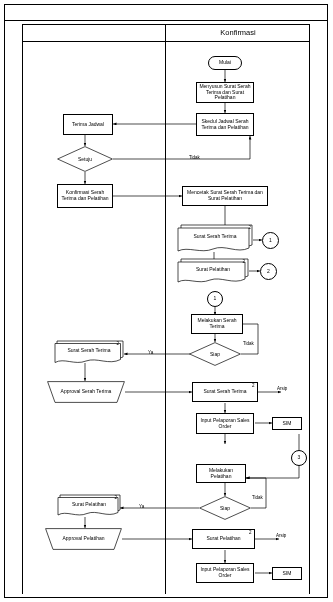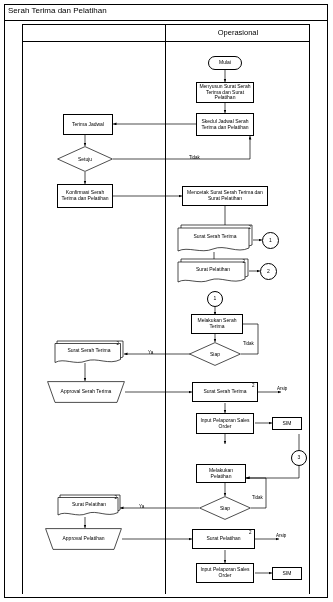--- a/index.html
+++ b/index.html
@@ -37,28 +37,27 @@
   .para .plbl{position:absolute;left:0;width:100%;text-align:center;font-size:5px;color:#000;top:50%;transform:translateY(-50%);line-height:1.15;}
 
   .lines{position:absolute;left:0;top:0;width:333px;height:602px;pointer-events:none;}
   .lbl{position:absolute;font-size:4.5px;color:#000;white-space:nowrap;}
 </style>
 </head>
 <body>
 
 <div id="page">
 
-  <div class="title">Serah Terima dan Pelatihan</div>
   <div class="title-rule"></div>
   <div class="frame"></div>
 
   <div class="lane-box" style="left:22px;top:24px;width:288px;height:570px;border-left:1px solid #000;border-top:1px solid #000;border-right:1px solid #000;border-bottom:none;"></div>
   <div class="lane-rule" style="left:22px;top:41px;width:288px;"></div>
   <div class="lane-div" style="left:165px;top:24px;height:570px;"></div>
-  <div class="lane-hdr" style="left:166px;top:28px;width:144px;">Operasional</div>
+  <div class="lane-hdr" style="left:166px;top:28px;width:144px;">Konfirmasi</div>
 
   <svg class="lines" xmlns="http://www.w3.org/2000/svg">
     <defs>
       <marker id="ah" markerWidth="6" markerHeight="6" refX="5" refY="2" orient="auto">
         <path d="M0,0 L5,2 L0,4 z" fill="#000"></path>
       </marker>
     </defs>
     <g stroke="#000" stroke-width="0.7" fill="none" marker-end="url(#ah)">
 
       <path d="M225,70 L225,82"></path>

